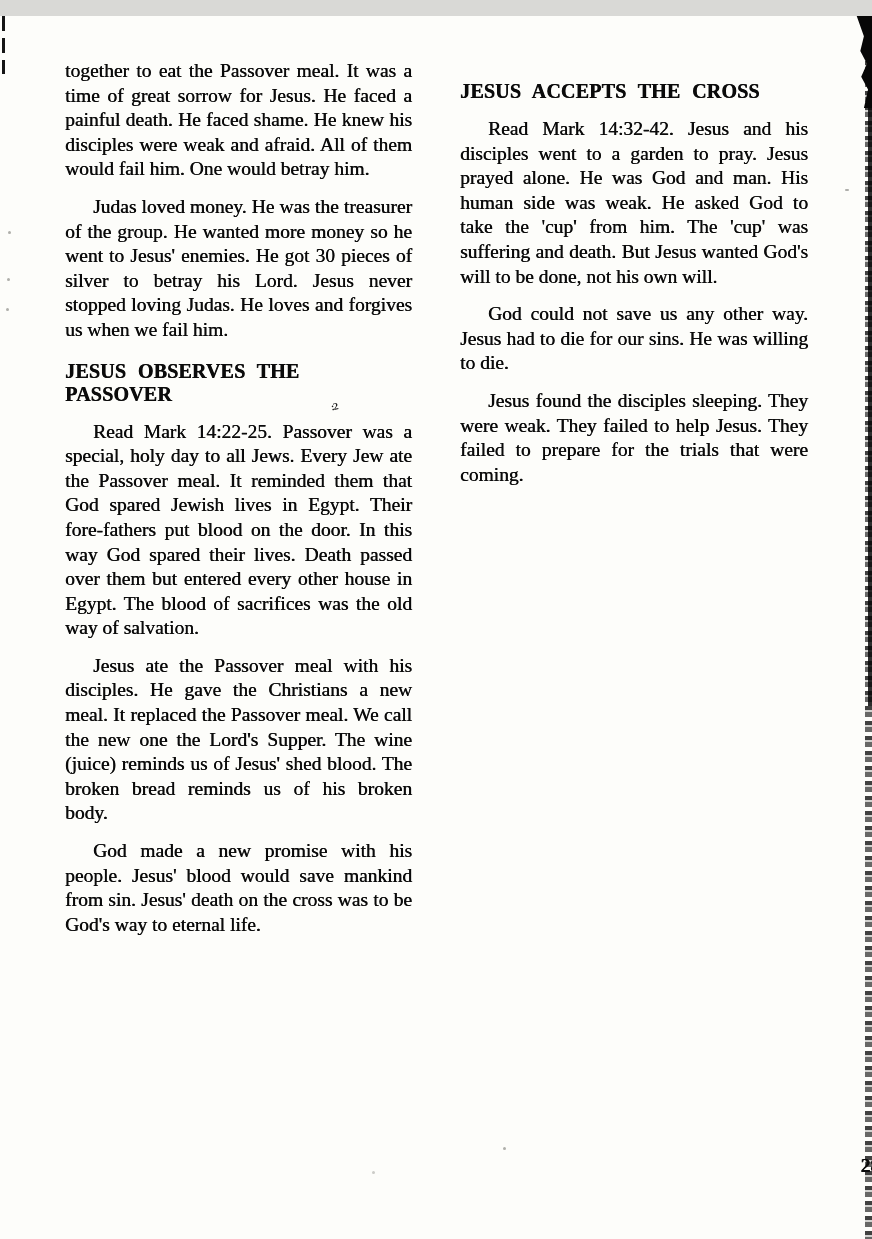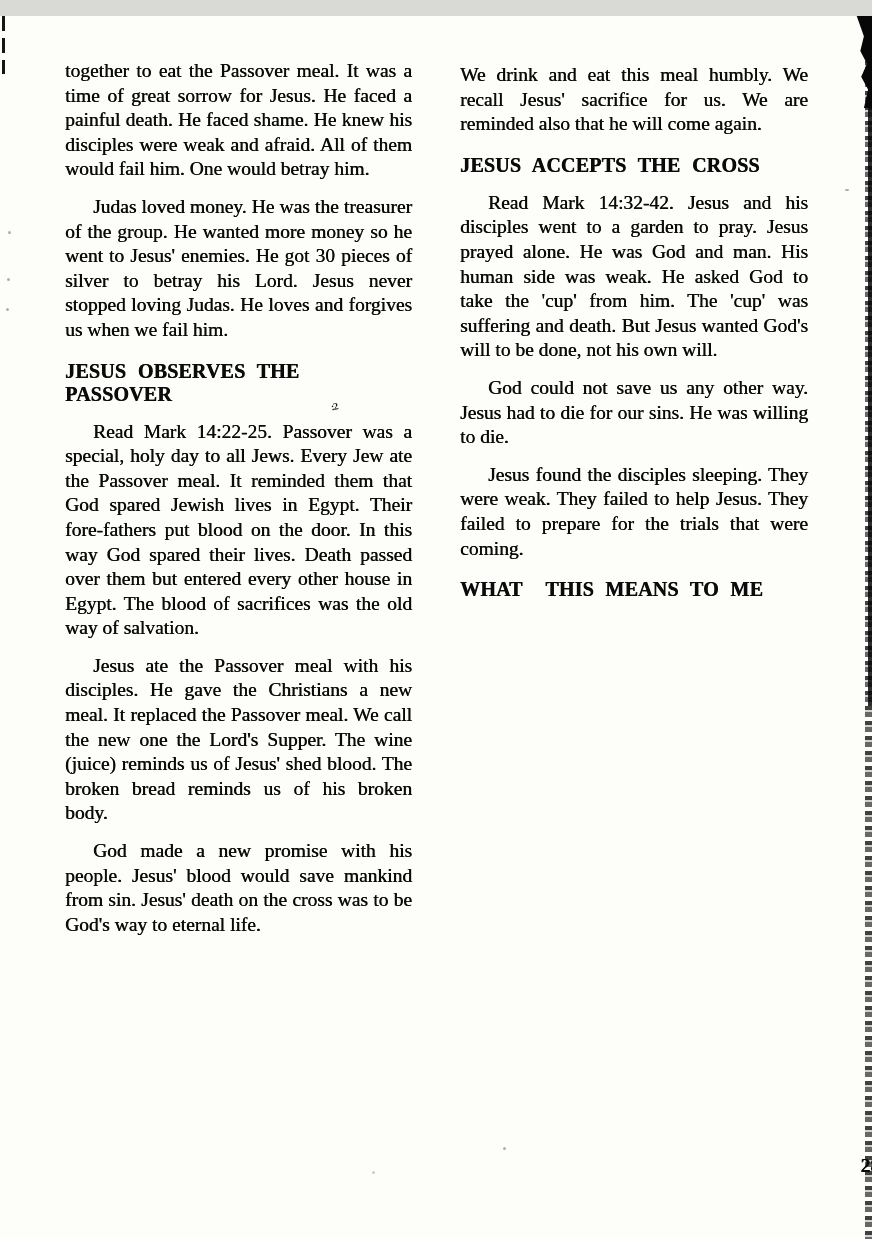--- a/index.html
+++ b/index.html
@@ -94,26 +94,24 @@
     <div class="column left-col">
         <p class="body-paragraph no-indent">together to eat the Passover meal. It was a time of great sorrow for Jesus. He faced a painful death. He faced shame. He knew his disciples were weak and afraid. All of them would fail him. One would betray him.</p>
         <p class="body-paragraph">Judas loved money. He was the treasurer of the group. He wanted more money so he went to Jesus' enemies. He got 30 pieces of silver to betray his Lord. Jesus never stopped loving Judas. He loves and forgives us when we fail him.</p>
         <h2 class="section-heading">JESUS OBSERVES THE
 PASSOVER</h2>
         <p class="body-paragraph">Read Mark 14:22-25. Passover was a special, holy day to all Jews. Every Jew ate the Passover meal. It reminded them that God spared Jewish lives in Egypt. Their fore-fathers put blood on the door. In this way God spared their lives. Death passed over them but entered every other house in Egypt. The blood of sacrifices was the old way of salvation.</p>
         <p class="body-paragraph">Jesus ate the Passover meal with his disciples. He gave the Christians a new meal. It replaced the Passover meal. We call the new one the Lord's Supper. The wine (juice) reminds us of Jesus' shed blood. The broken bread reminds us of his broken body.</p>
         <p class="body-paragraph">God made a new promise with his people. Jesus' blood would save mankind from sin. Jesus' death on the cross was to be God's way to eternal life.</p>
       </div>
     <div class="column right-col">
-        <p class="body-paragraph no-indent">We drink and eat this meal humbly. We recall Jesus' sacrifice for us. We are reminded also that he will come again.</p>
         <h2 class="section-heading">JESUS ACCEPTS THE CROSS</h2>
         <p class="body-paragraph">Read Mark 14:32-42. Jesus and his disciples went to a garden to pray. Jesus prayed alone. He was God and man. His human side was weak. He asked God to take the 'cup' from him. The 'cup' was suffering and death. But Jesus wanted God's will to be done, not his own will.</p>
         <p class="body-paragraph">God could not save us any other way. Jesus had to die for our sins. He was willing to die.</p>
         <p class="body-paragraph">Jesus found the disciples sleeping. They were weak. They failed to help Jesus. They failed to prepare for the trials that were coming.</p>
-        <h2 class="section-heading">WHAT  THIS MEANS TO ME</h2>
       </div>
   </div>
 
   <div class="page-number">28</div>
 
   <div class="artifact dashed-tl"></div>
   <div class="artifact edge-right"></div>
   <div class="artifact edge-right-core"></div>
   <div class="artifact corner-tr"></div>
   <div class="artifact bottom-bar"></div>

